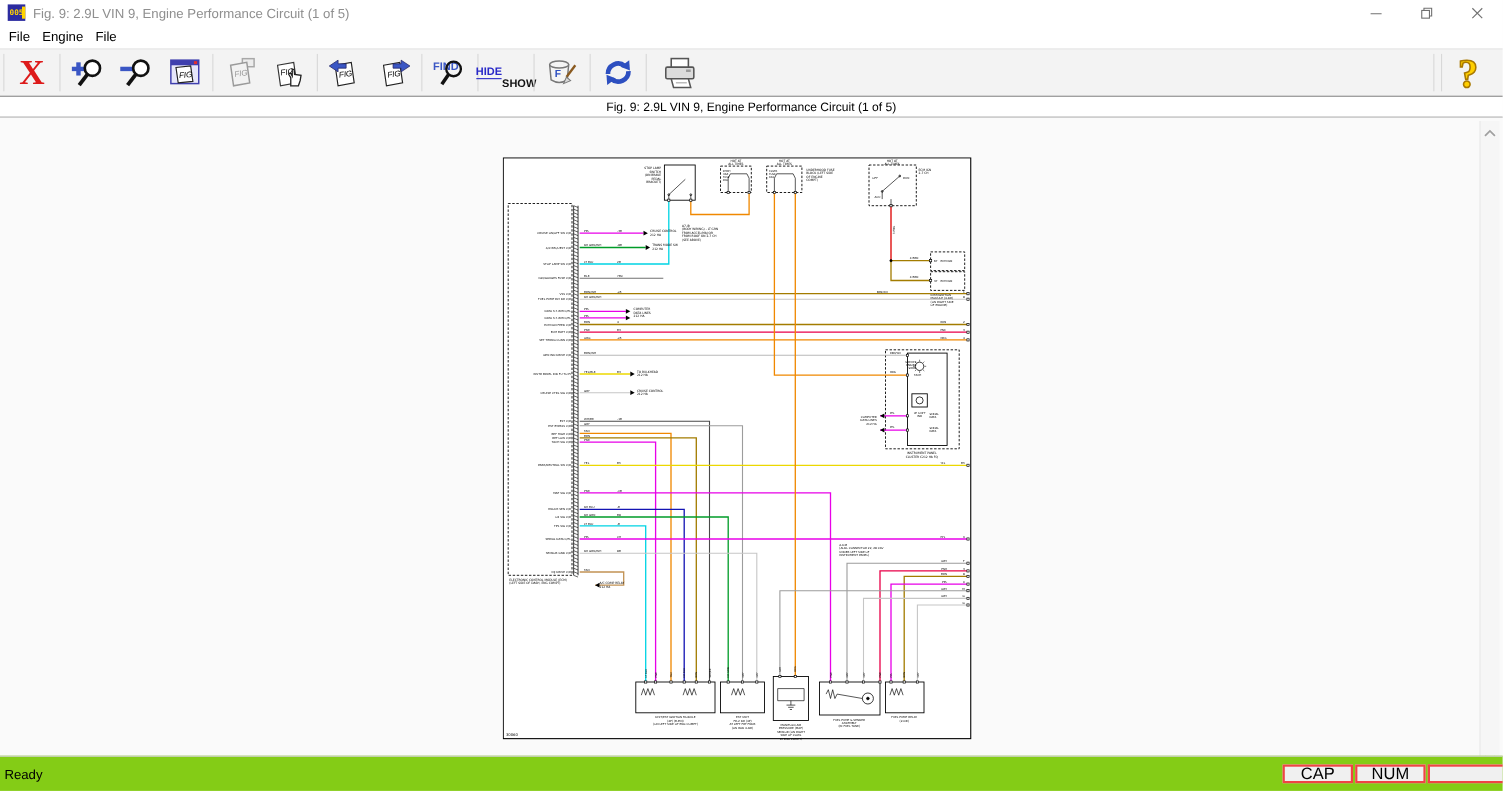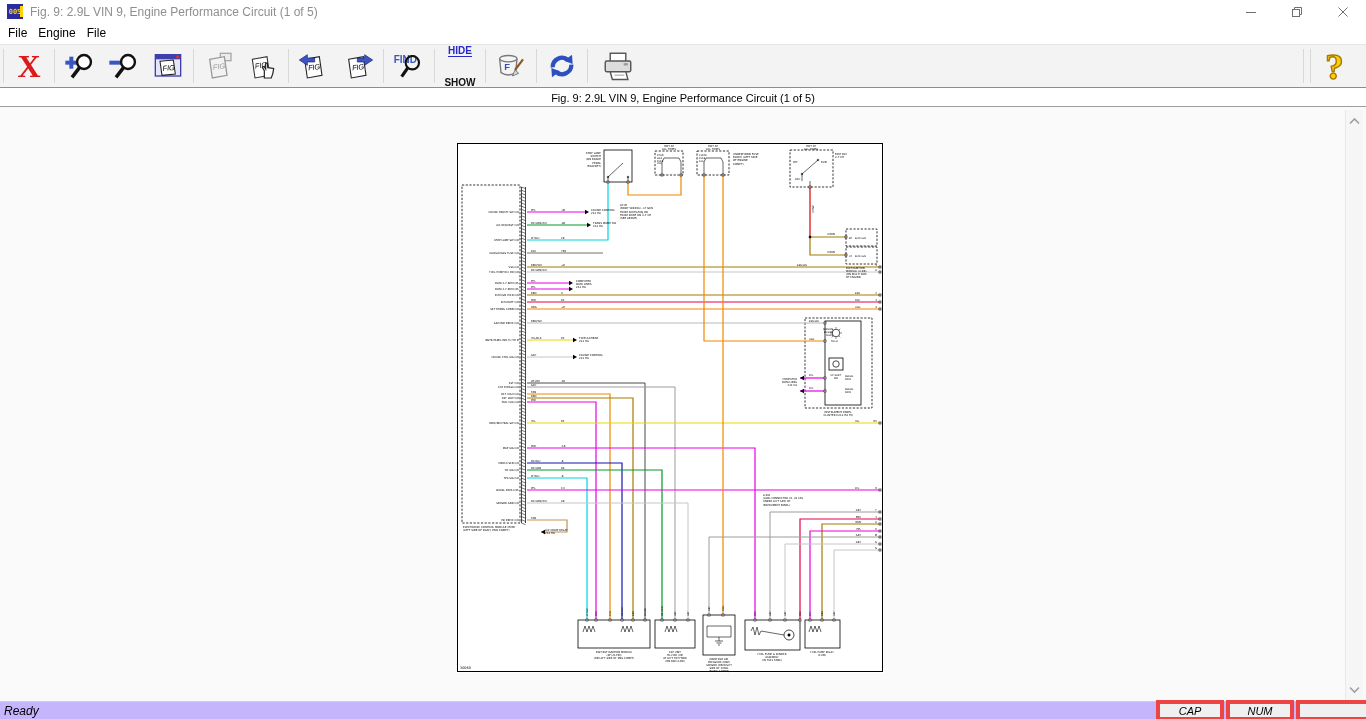--- a/index.html
+++ b/index.html
@@ -21,44 +21,44 @@
   .menu-item{padding:2px 9px 3px 2px;}
   .menu-item:first-child{padding-left:8px;}
   
   .toolbar{position:absolute;top:44px;left:0;right:0;height:44px;background:#f3f3f3;
            border-top:1px solid #e6e6e6;border-bottom:1px solid #8c8c8c;
            display:flex;align-items:center;box-sizing:border-box;}
   .tb{width:44px;height:38px;background:none;border:none;padding:0;display:flex;
       align-items:center;justify-content:center;}
   .tsep{width:1px;height:34px;background:#d8d8d8;margin:0 3px;}
   .tspring{flex:1;}
-  .hs{display:flex;flex-direction:column;align-items:center;line-height:11px;}
+  .hs{display:flex;flex-direction:row;align-items:center;line-height:11px;}
   .hs .hide{color:#2828c8;font-weight:bold;font-size:10px;border-bottom:1.5px solid #2828c8;}
   .hs .show{color:#111;font-weight:bold;font-size:10px;margin-top:20px;}
   
   .captionbar{position:absolute;top:89px;left:0;right:0;height:17px;background:#fff;
               border-bottom:1px solid #9f9f9f;display:flex;align-items:center;
               justify-content:center;font-size:11px;color:#000;}
   
   .main{position:absolute;top:107px;left:0;right:0;bottom:18px;background:#fafafa;}
   #diagram{position:absolute;left:457px;top:36px;background:#fff;}
   #diagram text{font-family:"DejaVu Sans",sans-serif;fill:#000;}
   .vscroll{position:absolute;top:3px;right:3px;bottom:1px;width:17px;background:#f6f6f6;
            border-left:1px solid #e8e8e8;}
   .varrow{position:absolute;left:0;width:17px;height:17px;display:flex;align-items:center;
           justify-content:center;}
   .varrow.up{top:2px;}  .varrow.down{bottom:2px;}
   
-  .statusbar{position:absolute;left:0;right:0;bottom:0;height:18px;background:#c4b5fd;
+  .statusbar{position:absolute;left:0;right:0;bottom:0;height:32px;background:#84cc16;
              border-top:1px solid #d0d0d0;display:flex;align-items:center;font-size:12px;
-             box-sizing:border-box;font-style:italic;}
+             box-sizing:border-box;}
   .status-text{padding-left:4px;color:#000;}
   .sb-cells{margin-left:auto;display:flex;gap:2px;}
-  .sb-cell{border:4px solid #ef4444;height:13px;min-width:36px;display:flex;align-items:center;
-           justify-content:center;font-size:11px;background:#f0f0f0;padding:0 12px;}
+  .sb-cell{border:2px solid #ef4444;height:13px;min-width:36px;display:flex;align-items:center;
+           justify-content:center;font-size:15px;background:#f0f0f0;padding:0 12px;}
   .sb-cell.blank{min-width:42px;border-right:none;}
 </style>
 </head>
 <body>
 
 <div class="titlebar">
   <div class="app-icon">
     <span>005</span>
       <i></i>
   </div>

